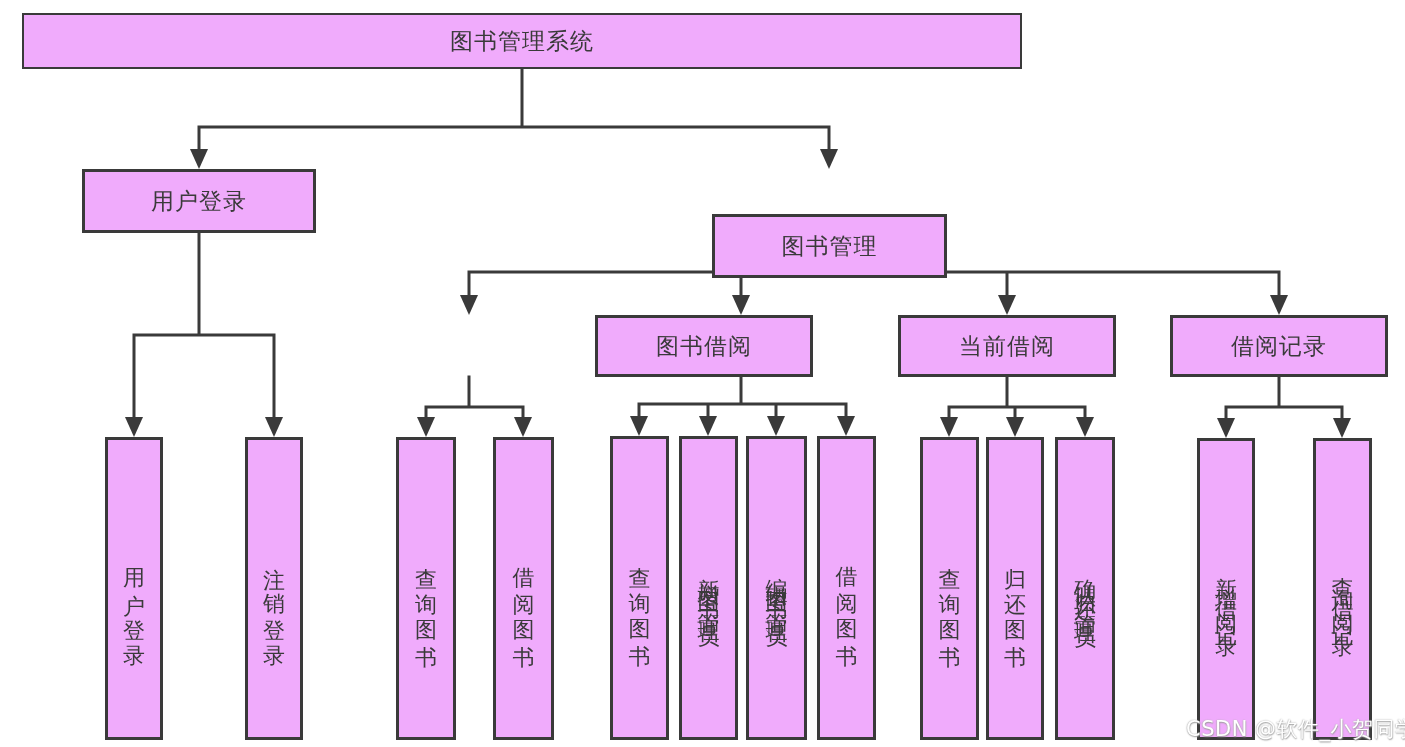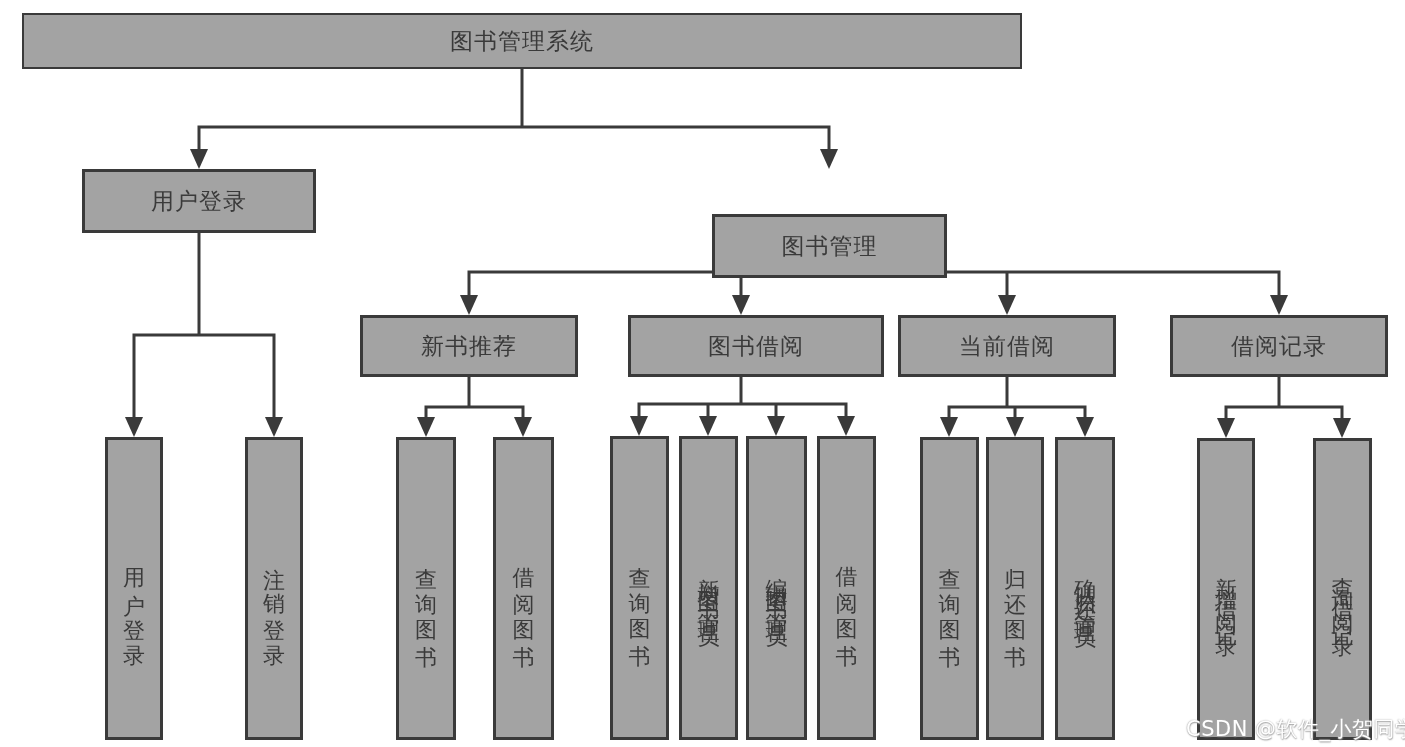--- a/index.html
+++ b/index.html
@@ -12,21 +12,21 @@
     overflow: hidden;
   }
   .wires {
     position: absolute;
     left: 0; top: 0;
     width: 1405px; height: 747px;
   }
   .box {
     position: absolute;
     box-sizing: border-box;
-    background: #a3a3a3;
+    background: #f0abfc;
     border: 3px solid #3a3a3a;
     color: #3a3a3a;
     display: flex;
     align-items: center;
     justify-content: center;
     font-size: 23px;
     letter-spacing: 1px;
     white-space: nowrap;
   }
   .box.root { border-width: 2px; }
@@ -101,24 +101,21 @@
     <span>图书管理系统</span>
   </div>
 
   <div class="box" style="left:82px; top:169px; width:234px; height:64px;">
     <span>用户登录</span>
   </div>
   <div class="box" style="left:712px; top:169px; width:235px; height:64px;margin-top:45px;">
     <span>图书管理</span>
   </div>
 
-  <div class="box" style="left:360px; top:315px; width:218px; height:62px;">
-    <span>新书推荐</span>
-  </div>
-  <div class="box" style="left:628px; top:315px; width:256px; height:62px;">
+  <div class="box" style="left:595px; top:315px; width:218px; height:62px;">
     <span>图书借阅</span>
   </div>
   <div class="box" style="left:898px; top:315px; width:218px; height:62px;">
     <span>当前借阅</span>
   </div>
   <div class="box" style="left:1170px; top:315px; width:218px; height:62px;">
     <span>借阅记录</span>
   </div>
 
   <div class="box leaf ls-wide" style="left:105px; top:437px; width:58px; height:303px;">

